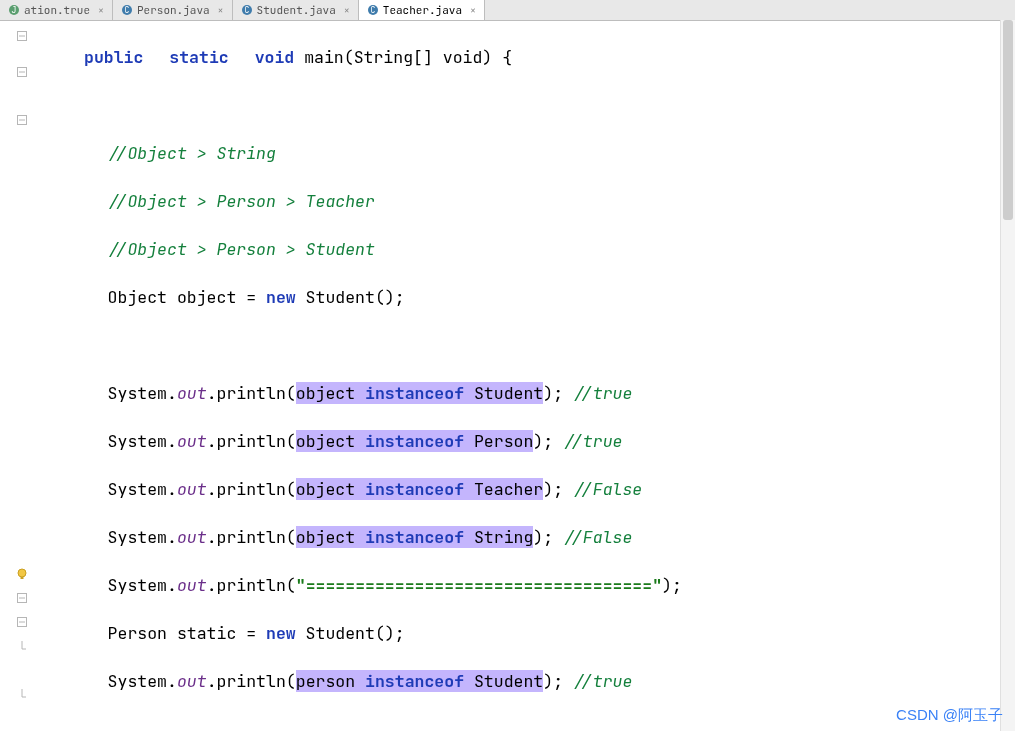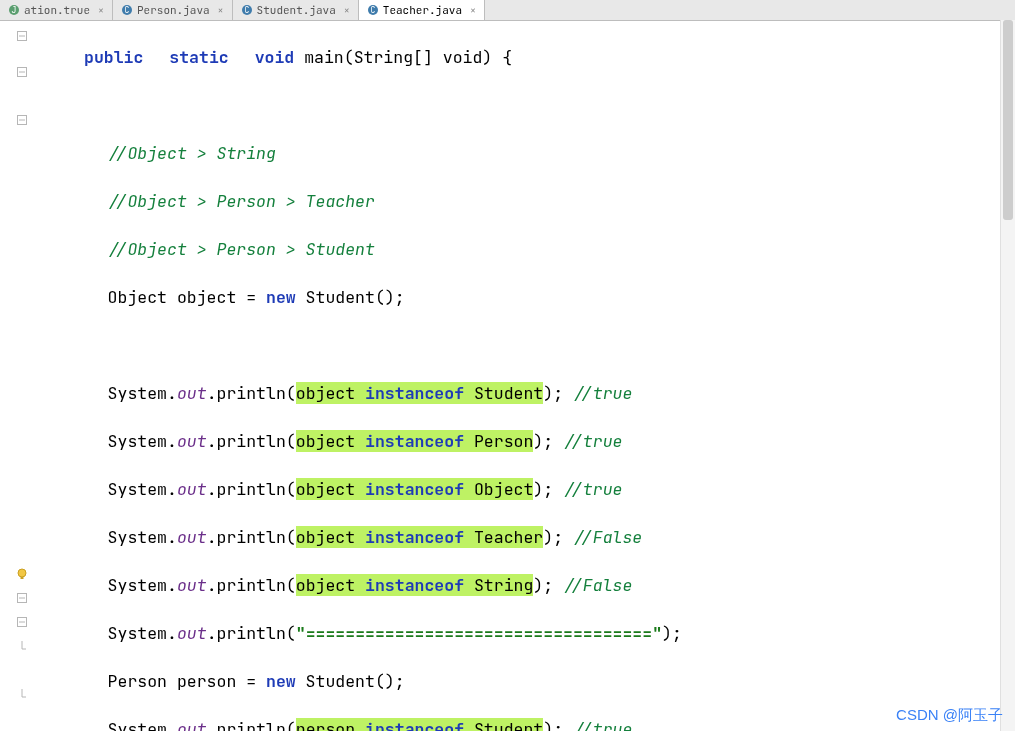--- a/index.html
+++ b/index.html
@@ -19,21 +19,21 @@
   .fold svg{width:10px;height:10px;stroke:#b6b6b6;fill:none;}
   .bulb{width:14px;height:14px;}
   .code{flex:1;padding:0 0 0 24px;white-space:pre;line-height:24px;font-style:normal;font-size:16.5px;letter-spacing:0;overflow:hidden;}
   .line{height:24px;}
   
   .kw{color:#1e3bb6;font-weight:bold;margin-left:16px;}
   .kw2{color:#1e3bb6;font-weight:bold;}
   .field{color:#6b2f8a;font-style:italic;}
   .str{color:#1a7a1a;font-weight:bold;}
   .cmt{color:#15803d;font-style:italic;}
-  .hlspan{background:#bef264;}
+  .hlspan{background:#c4b5fd;}
   
   .wm{position:absolute;right:12px;bottom:6px;color:#3b82f6;font-family:sans-serif;font-size:15px;pointer-events:none;}
   .scroll-y{position:absolute;right:0;top:20px;bottom:0;width:14px;background:#f4f4f4;border-left:1px solid #e0e0e0;}
   .scroll-y .thumb{position:absolute;left:2px;right:2px;top:0;height:200px;background:#cdcdcd;border-radius:3px;}
 </style>
 </head>
 <body>
 
 <div class="ide">
 
@@ -136,25 +136,24 @@
     <div class="code">
 <div class="line"><span class="kw">public</span> <span class="kw">static</span> <span class="kw">void</span> <span>main</span><span>(String[] void) {</span></div>
 <div class="line"></div>
 <div class="line">    <span class="cmt">//Object &gt; String</span></div>
 <div class="line">    <span class="cmt">//Object &gt; Person &gt; Teacher</span></div>
 <div class="line">    <span class="cmt">//Object &gt; Person &gt; Student</span></div>
 <div class="line">    <span>Object object = </span><span class="kw2">new</span><span> Student();</span></div>
 <div class="line"></div>
 <div class="line">    <span>System.</span><span class="field">out</span><span>.println(</span><span class="hlspan"><span>object </span><span class="kw2">instanceof</span><span> </span><span>Student</span></span><span>); </span><span class="cmt">//true</span></div>
 <div class="line">    <span>System.</span><span class="field">out</span><span>.println(</span><span class="hlspan"><span>object </span><span class="kw2">instanceof</span><span> </span><span>Person</span></span><span>); </span><span class="cmt">//true</span></div>
-<div class="line">    <span>System.</span><span class="field">out</span><span>.println(</span><span class="hlspan"><span>object </span><span class="kw2">instanceof</span><span> </span><span>Object</span></span><span>); </span><span class="cmt">//true</span></div>
 <div class="line">    <span>System.</span><span class="field">out</span><span>.println(</span><span class="hlspan"><span>object </span><span class="kw2">instanceof</span><span> </span><span>Teacher</span></span><span>); </span><span class="cmt">//False</span></div>
 <div class="line">    <span>System.</span><span class="field">out</span><span>.println(</span><span class="hlspan"><span>object </span><span class="kw2">instanceof</span><span> </span><span>String</span></span><span>); </span><span class="cmt">//False</span></div>
 <div class="line">    <span>System.</span><span class="field">out</span><span>.println(</span><span class="str">"==================================="</span><span>);</span></div>
-<div class="line">    <span>Person person = </span><span class="kw2">new</span><span> Student();</span></div>
+<div class="line">    <span>Person static = </span><span class="kw2">new</span><span> Student();</span></div>
 <div class="line">    <span>System.</span><span class="field">out</span><span>.println(</span><span class="hlspan"><span>person </span><span class="kw2">instanceof</span><span> </span><span>Student</span></span><span>); </span><span class="cmt">//true</span></div>
 
 
 
 
 
 
 
 
 

